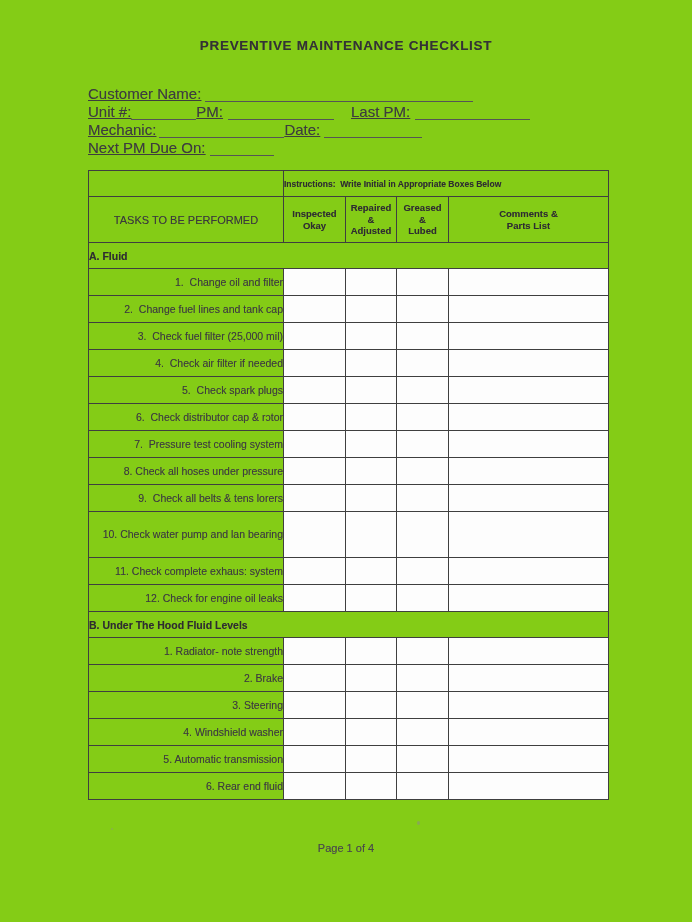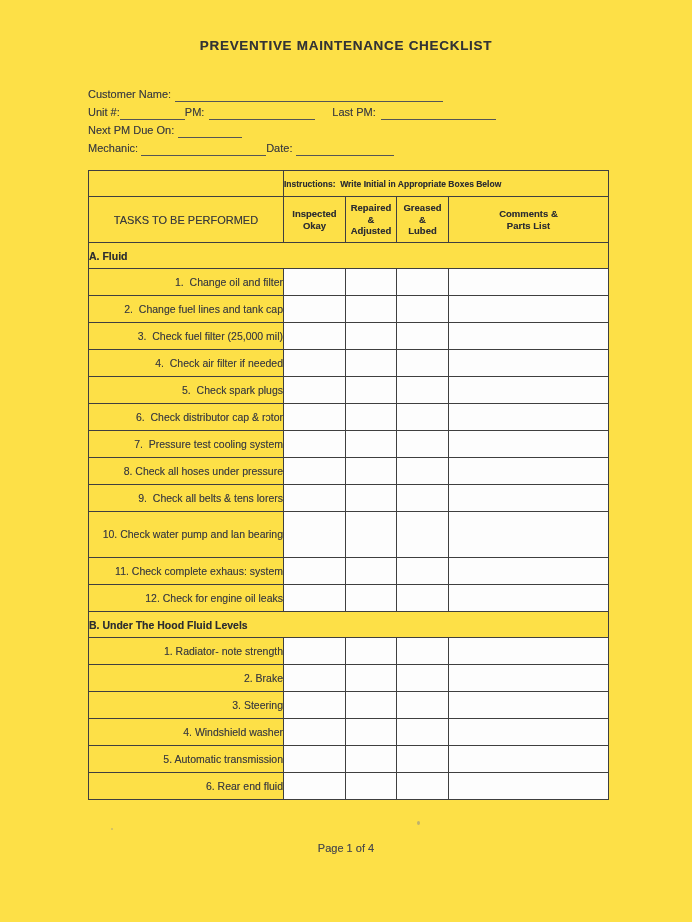--- a/index.html
+++ b/index.html
@@ -6,37 +6,37 @@
   html, body { margin: 0; padding: 0; }
   body {
     width: 692px; height: 922px;
     background: #f7f7f7;
     font-family: "Liberation Sans", "DejaVu Sans", sans-serif;
     color: #3b3b3b;
   }
   .page {
     position: relative;
     width: 692px; height: 922px;
-    background: #fde047;
+    background: #84cc16;
     overflow: hidden;
     text-shadow: 0 0 0.6px rgba(80,80,80,0.55); 
   }
 
   
   .doc-title {
     position: absolute; top: 38px; left: 0; width: 100%;
     text-align: center;
     font-size: 13.5px; font-weight: bold; letter-spacing: 0.7px;
     color: #333;
   }
 
   
   .form-block {
     position: absolute; left: 88px; top: 85px;
-    font-size: 11px; color: #3d3d3d;
+    font-size: 15px; color: #3d3d3d; text-decoration: underline;
   }
   .form-row { height: 18px; line-height: 18px; white-space: nowrap; }
   .blank {
     display: inline-block;
     border-bottom: 1px solid #555;
     height: 13px;
     vertical-align: bottom;
     margin-bottom: 1px;
   }
   .w-cust   { width: 268px; margin-left: 4px; }
@@ -108,24 +108,24 @@
   <div class="doc-title">PREVENTIVE MAINTENANCE CHECKLIST</div>
 
   <div class="form-block">
     <div class="form-row">
       <span>Customer Name:</span><span class="blank w-cust"></span>
     </div>
     <div class="form-row">
       <span>Unit #:</span><span class="blank w-unit"></span><span>PM:</span><span class="blank w-pm"></span><span class="gap-last"></span><span>Last PM:</span><span class="blank w-lastpm"></span>
     </div>
     <div class="form-row">
+      <span>Mechanic:</span><span class="blank w-mech"></span><span>Date:</span><span class="blank w-date"></span>
+    </div>
+    <div class="form-row">
       <span>Next PM Due On:</span><span class="blank w-next"></span>
-    </div>
-    <div class="form-row">
-      <span>Mechanic:</span><span class="blank w-mech"></span><span>Date:</span><span class="blank w-date"></span>
     </div>
   </div>
 
   <table class="checklist">
     <colgroup>
       <col style="width:195px">
         <col style="width:62px">
         <col style="width:51px">
         <col style="width:52px">
         <col style="width:160px">

